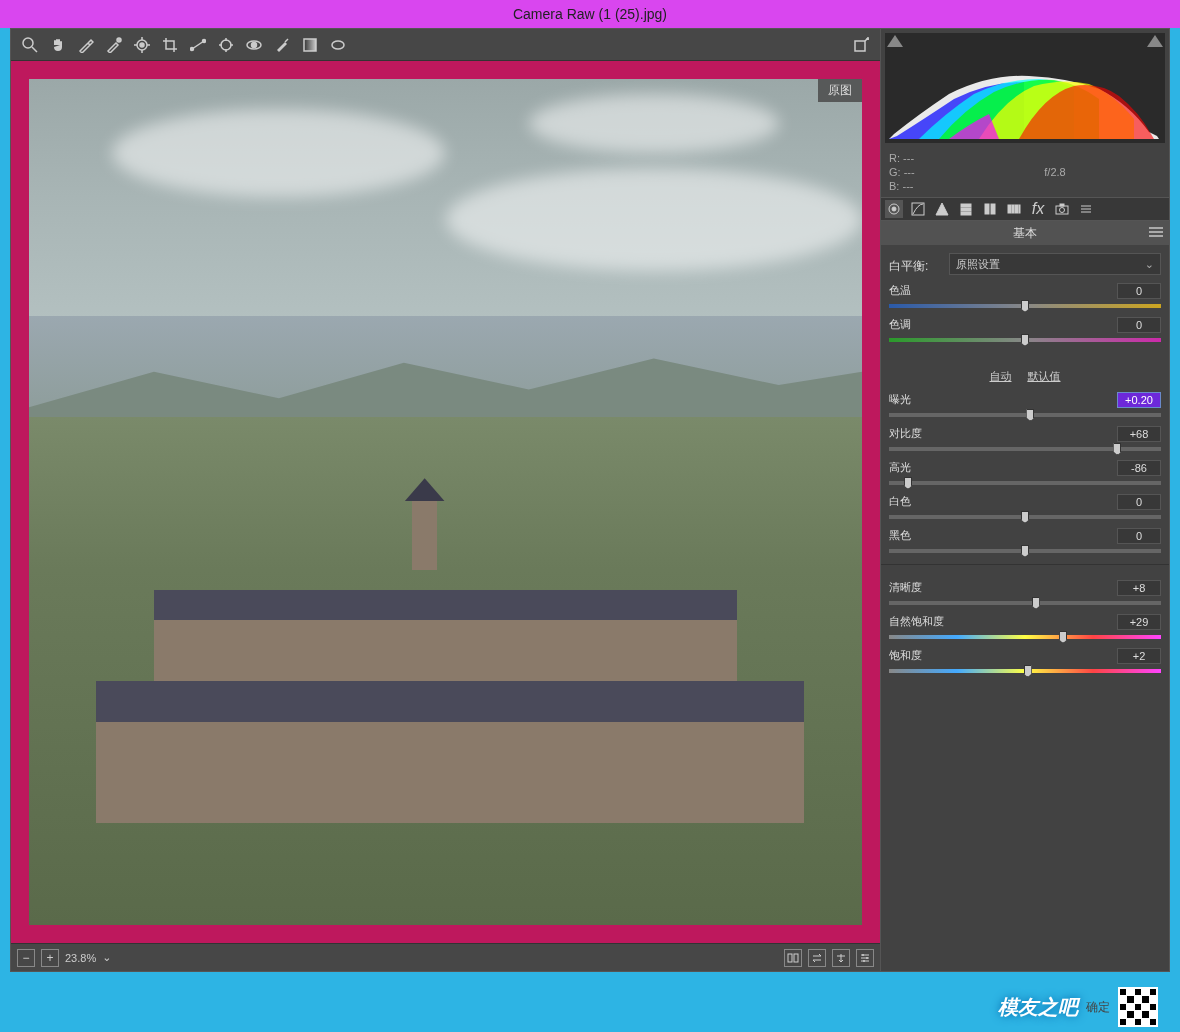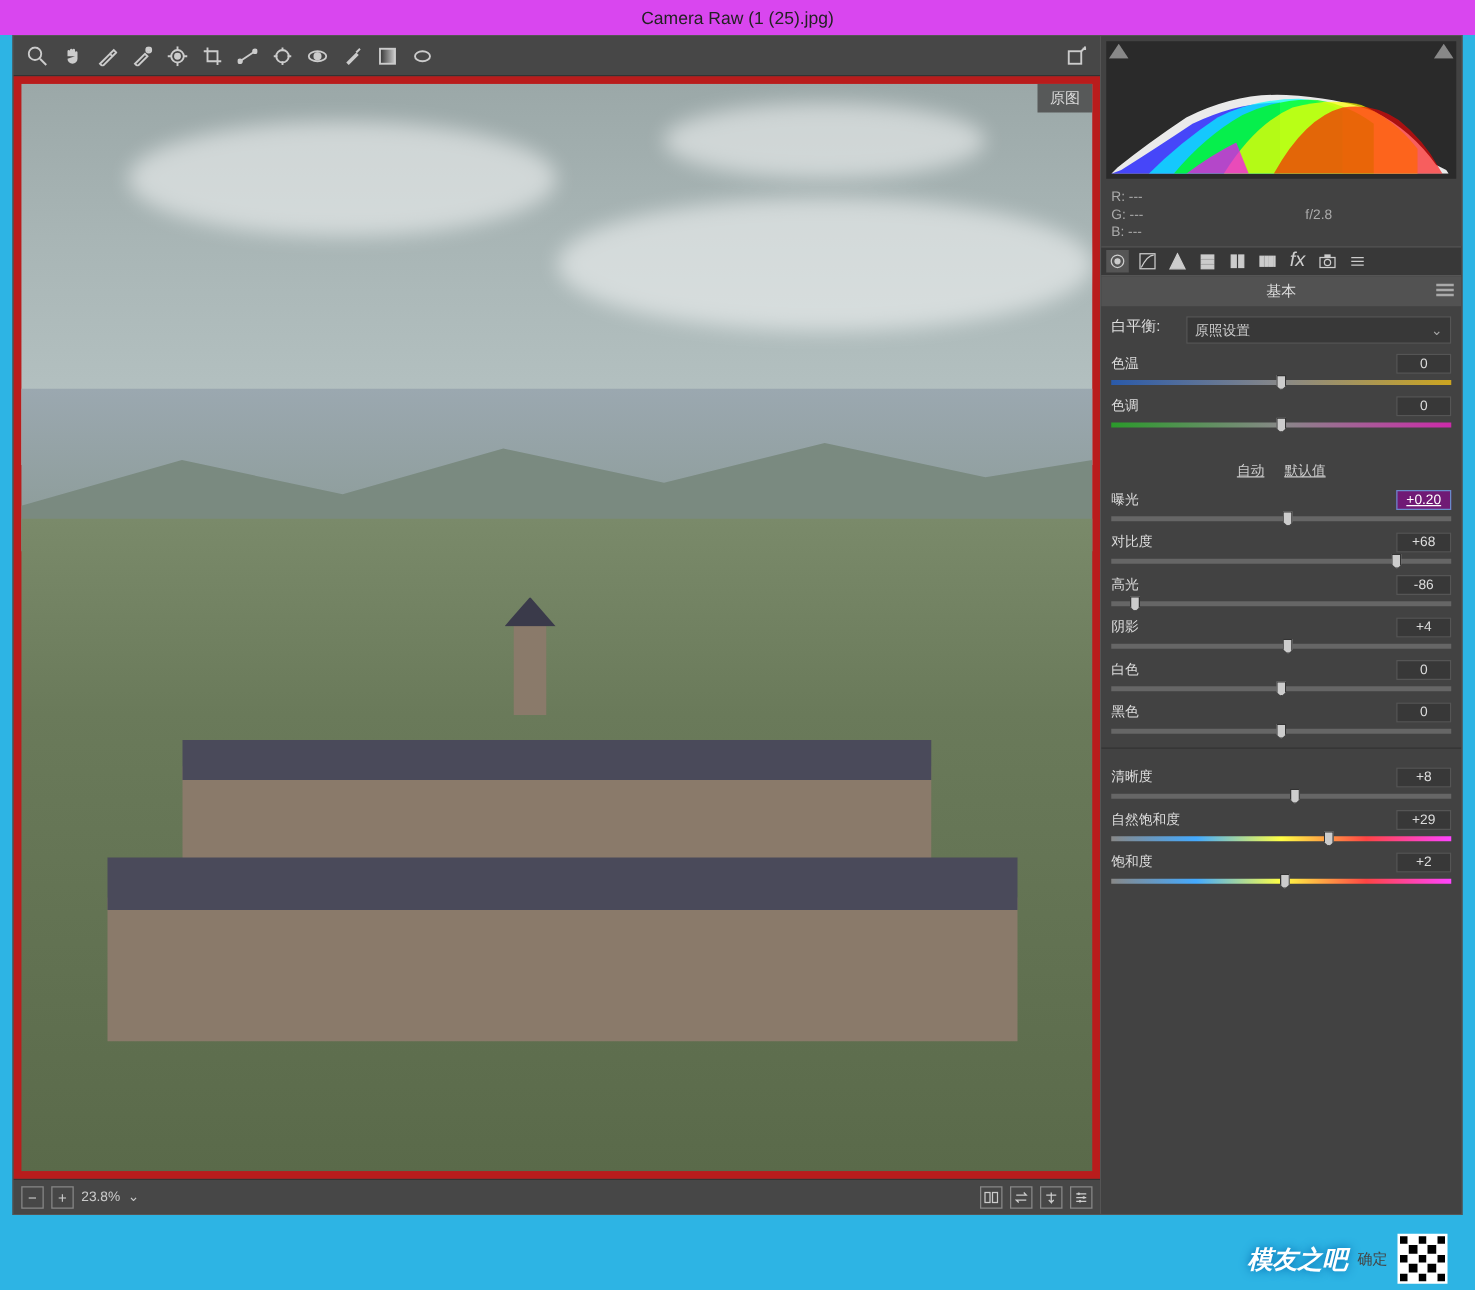--- a/index.html
+++ b/index.html
@@ -4,21 +4,21 @@
 <style>
 * { box-sizing: border-box; margin: 0; padding: 0; font-family: "Microsoft YaHei", sans-serif; }
 body { background: #2db4e4; width: 1180px; height: 1032px; overflow: hidden; position: relative; }
 .titlebar { height: 28px; background: #d946ef; color: #222; font-size: 14px; text-align: center; line-height: 28px; }
 .app { position: absolute; top: 28px; left: 10px; width: 1160px; height: 944px; background: #424242; display: flex; border: 1px solid #555; }
 .main-area { width: 870px; display: flex; flex-direction: column; border-right: 1px solid #555; }
 .toolbar { height: 32px; background: #474747; display: flex; align-items: center; padding: 0 6px; gap: 2px; border-bottom: 1px solid #333; }
 .tool-btn { width: 26px; height: 26px; display: flex; align-items: center; justify-content: center; color: #ccc; font-size: 14px; cursor: pointer; }
 .tool-btn svg { width: 16px; height: 16px; stroke: #ccc; fill: none; stroke-width: 1.5; }
 .spacer { flex: 1; }
-.preview { flex: 1; background: #b91c1c; position: relative; display: flex; padding: 4px; }
+.preview { flex: 1; background: #be185d; position: relative; display: flex; padding: 16px; }
 .img-wrap { flex: 1; position: relative; margin: 2px; overflow: hidden; }
 .img-label { position: absolute; top: 0; right: 0; background: rgba(80,80,80,0.9); color: #ddd; font-size: 12px; padding: 3px 10px; z-index: 10; }
 .photo { width: 100%; height: 100%; position: relative; }
 .sky { position: absolute; top: 0; left: 0; right: 0; height: 35%; }
 .sky.before { background: linear-gradient(180deg, #9ba8a8 0%, #a8b5b5 40%, #b8c5c5 100%); }
 .sky.after { background: linear-gradient(180deg, #5a8db8 0%, #7aa5c5 40%, #a8c5d8 100%); }
 .cloud { position: absolute; background: rgba(255,255,255,0.5); border-radius: 50%; filter: blur(8px); }
 .mountains { position: absolute; top: 28%; left: 0; right: 0; height: 15%; }
 .mountains.before { background: linear-gradient(180deg, #9ba8b0 0%, #8a9a95 100%); }
 .mountains.after { background: linear-gradient(180deg, #6a8aa5 0%, #5a7a85 100%); }
@@ -46,28 +46,28 @@
 .rgb-info { width: 60px; line-height: 14px; }
 .exif-info { flex: 1; text-align: center; line-height: 42px; }
 .panel-tabs { height: 24px; background: #383838; display: flex; align-items: center; padding: 0 4px; gap: 6px; border-top: 1px solid #555; border-bottom: 1px solid #555; }
 .panel-tab { width: 18px; height: 18px; display: flex; align-items: center; justify-content: center; color: #ccc; cursor: pointer; font-size: 13px; }
 .panel-tab.active { background: #555; }
 .panel-tab svg { width: 14px; height: 14px; stroke: #ccc; fill: #ccc; }
 .panel-title { height: 24px; background: #525252; color: #ddd; font-size: 12px; text-align: center; line-height: 24px; position: relative; }
 .panel-menu { position: absolute; right: 6px; top: 6px; width: 14px; height: 12px; }
 .panel-menu span { display: block; height: 2px; background: #aaa; margin-bottom: 2px; }
 .panel-body { flex: 1; padding: 8px 8px; color: #ddd; font-size: 12px; overflow-y: auto; }
-.wb-row { display: flex; align-items: flex-start; margin-bottom: 8px; }
+.wb-row { display: flex; align-items: flex-end; margin-bottom: 8px; }
 .wb-label { width: 60px; font-size: 12px; }
 .wb-select { flex: 1; height: 22px; background: #383838; border: 1px solid #555; color: #ccc; font-size: 11px; padding: 0 6px; position: relative; display: flex; align-items: center; }
 .wb-select::after { content: "⌄"; position: absolute; right: 6px; color: #aaa; }
 .slider-row { margin-bottom: 4px; }
 .slider-header { display: flex; justify-content: space-between; font-size: 11px; margin-bottom: 2px; }
 .slider-val { width: 44px; text-align: center; background: #383838; border: 1px solid #555; font-size: 11px; padding: 1px 0; }
-.slider-val.active { background: #701a75; border-color: #6a8aca; color: #fff; text-decoration: underline; }
+.slider-val.active { background: #6d28d9; border-color: #6a8aca; color: #fff; }
 .slider-track { height: 10px; position: relative; margin-bottom: 6px; }
 .slider-bar { position: absolute; top: 3px; left: 0; right: 0; height: 4px; background: #666; }
 .slider-bar.temp { background: linear-gradient(90deg, #2a5aaa, #888, #cca520); }
 .slider-bar.tint { background: linear-gradient(90deg, #2a9a2a, #888, #cc2aaa); }
 .slider-bar.vib { background: linear-gradient(90deg, #888, #4af, #ff4, #f44, #f4f); }
 .slider-bar.sat { background: linear-gradient(90deg, #888, #4af, #ff4, #f44, #f4f); }
 .slider-thumb { position: absolute; top: -1px; width: 8px; height: 12px; background: #ccc; border: 1px solid #333; transform: translateX(-50%); clip-path: polygon(0 0, 100% 0, 100% 70%, 50% 100%, 0 70%); }
 .auto-row { display: flex; justify-content: center; gap: 16px; margin: 8px 0; font-size: 11px; }
 .auto-link { text-decoration: underline; cursor: pointer; color: #ccc; margin-top: 16px; }
 .section-gap { height: 8px; border-top: 1px solid #333; margin: 8px -8px; }
@@ -383,30 +383,20 @@
             <span>高光</span>
             <span class="slider-val">-86</span>
           </div>
           <div class="slider-track">
             <div class="slider-bar "></div>
             <div class="slider-thumb" style="left:7%"></div>
           </div>
         </div>
       <div class="slider-row">
           <div class="slider-header">
-            <span>阴影</span>
-            <span class="slider-val">+4</span>
-          </div>
-          <div class="slider-track">
-            <div class="slider-bar "></div>
-            <div class="slider-thumb" style="left:52%"></div>
-          </div>
-        </div>
-      <div class="slider-row">
-          <div class="slider-header">
             <span>白色</span>
             <span class="slider-val">0</span>
           </div>
           <div class="slider-track">
             <div class="slider-bar "></div>
             <div class="slider-thumb" style="left:50%"></div>
           </div>
         </div>
       <div class="slider-row">
           <div class="slider-header">

